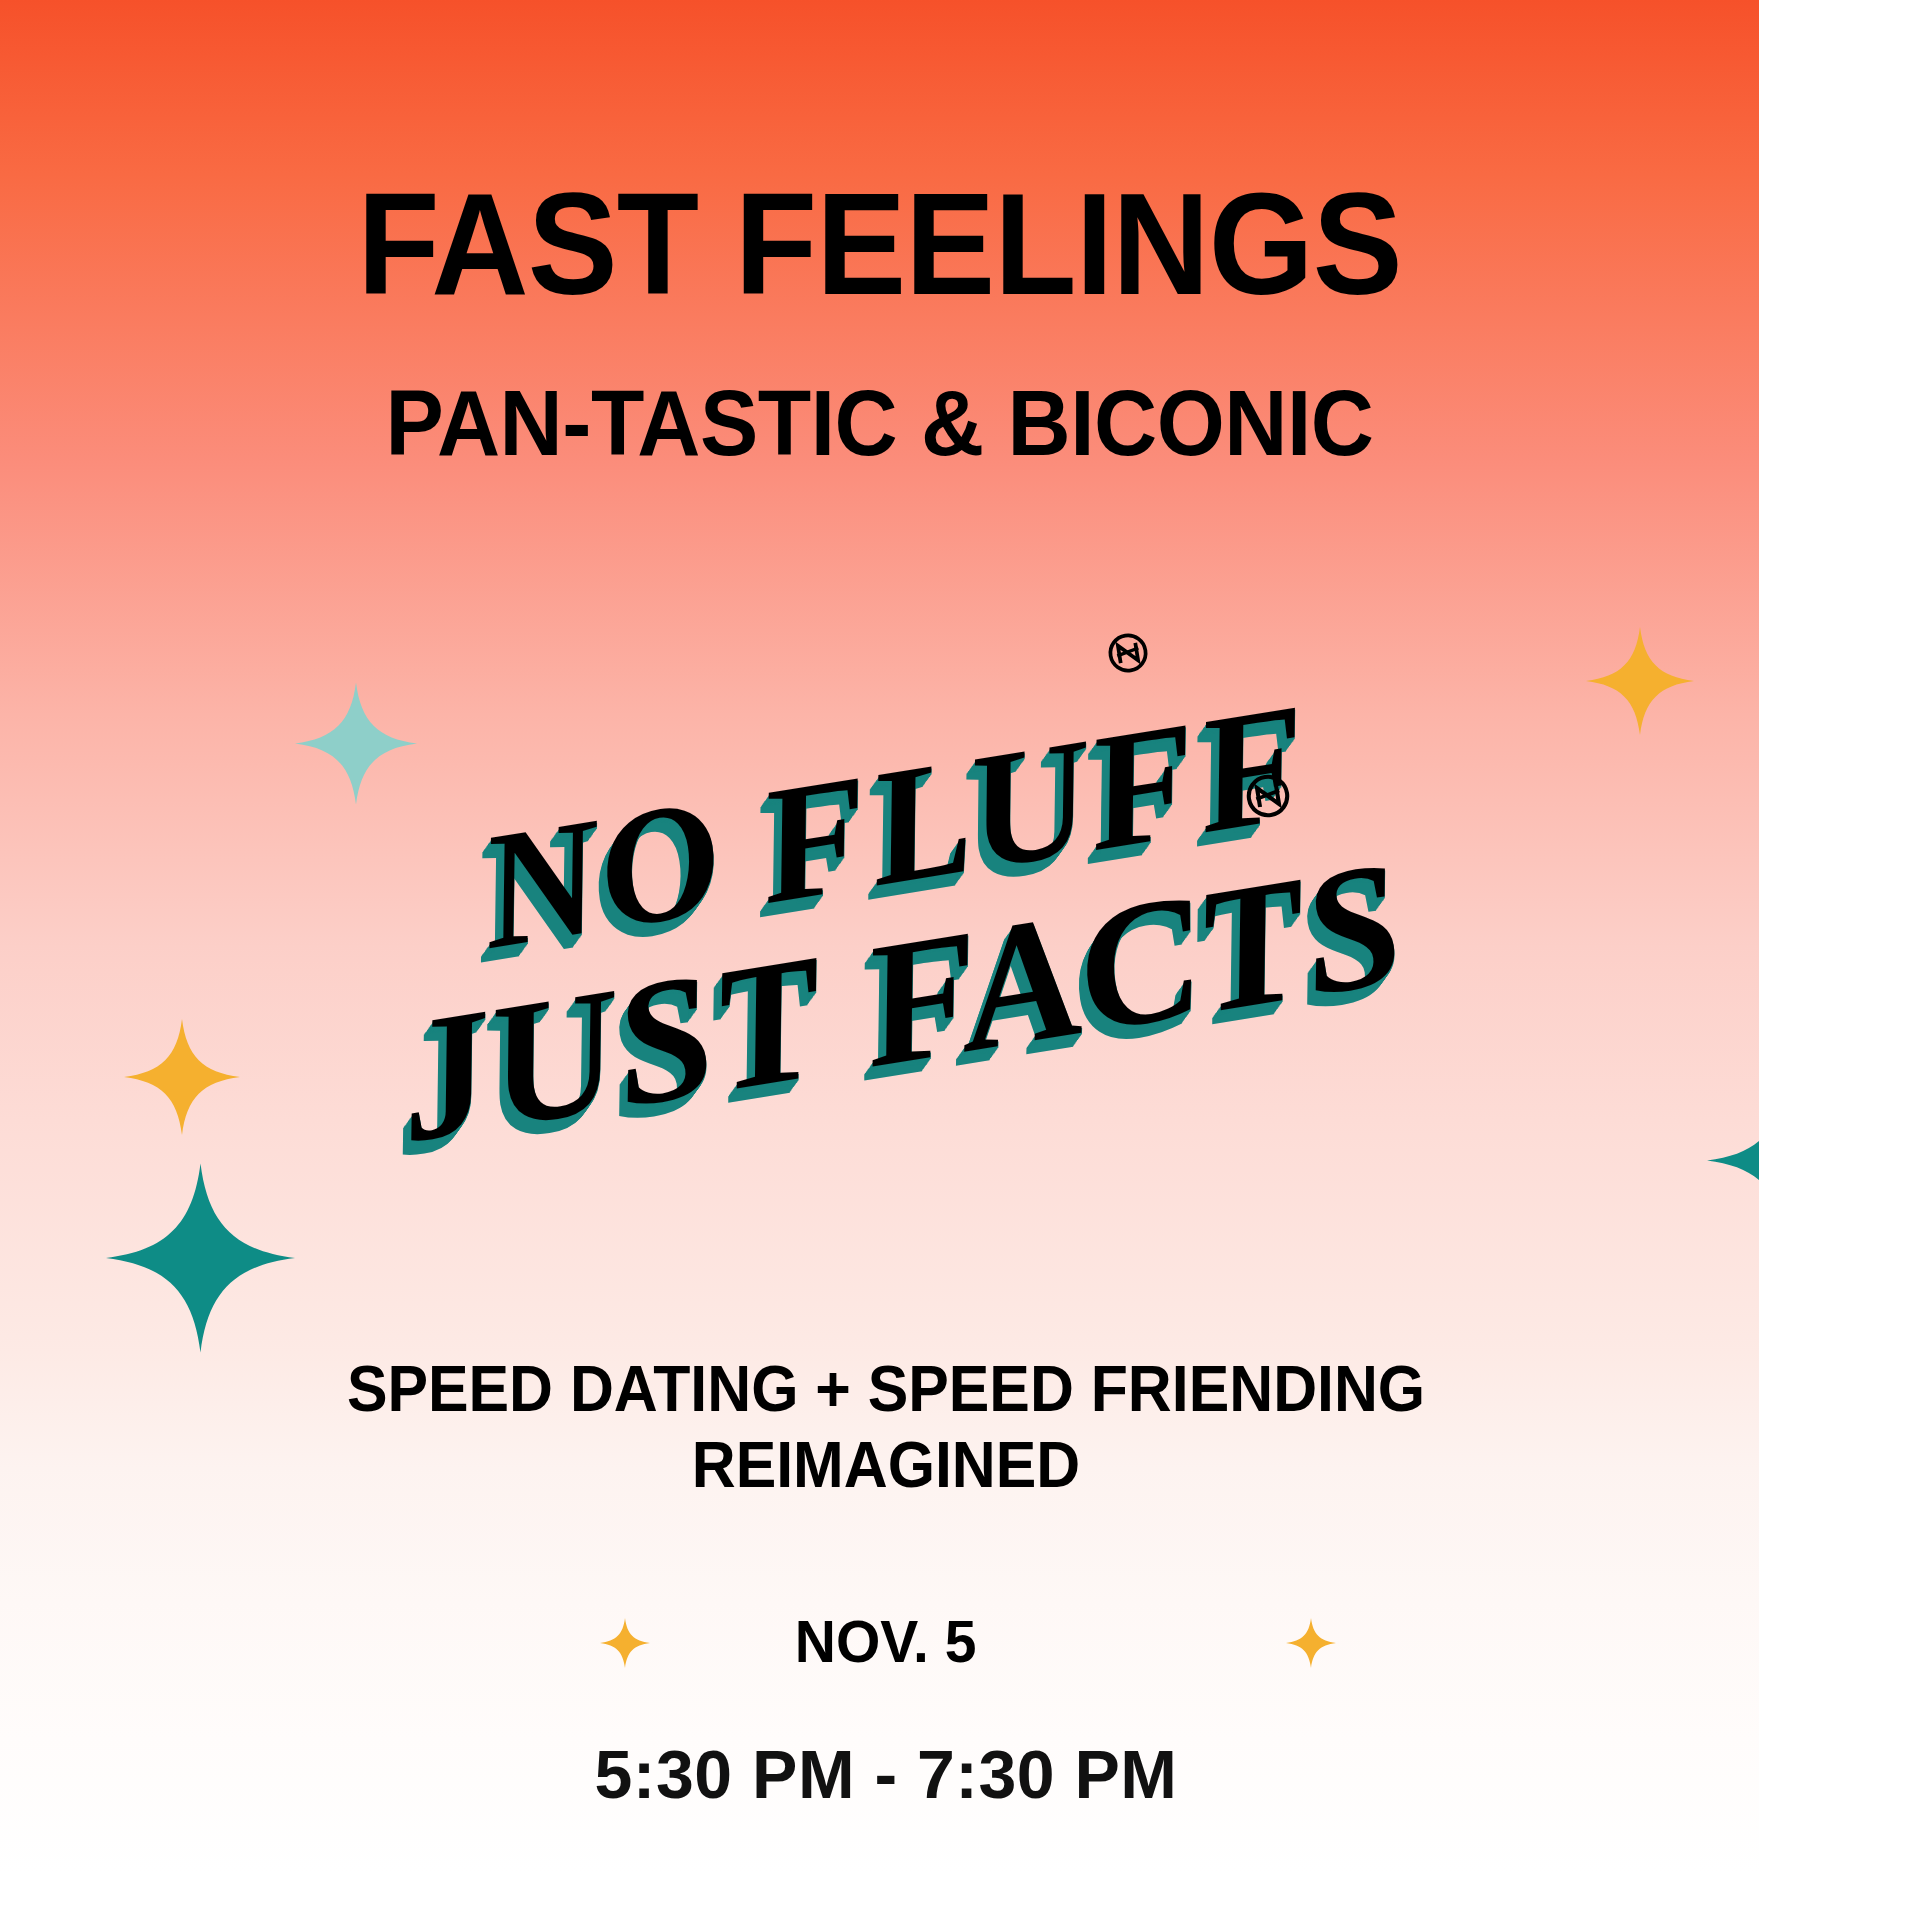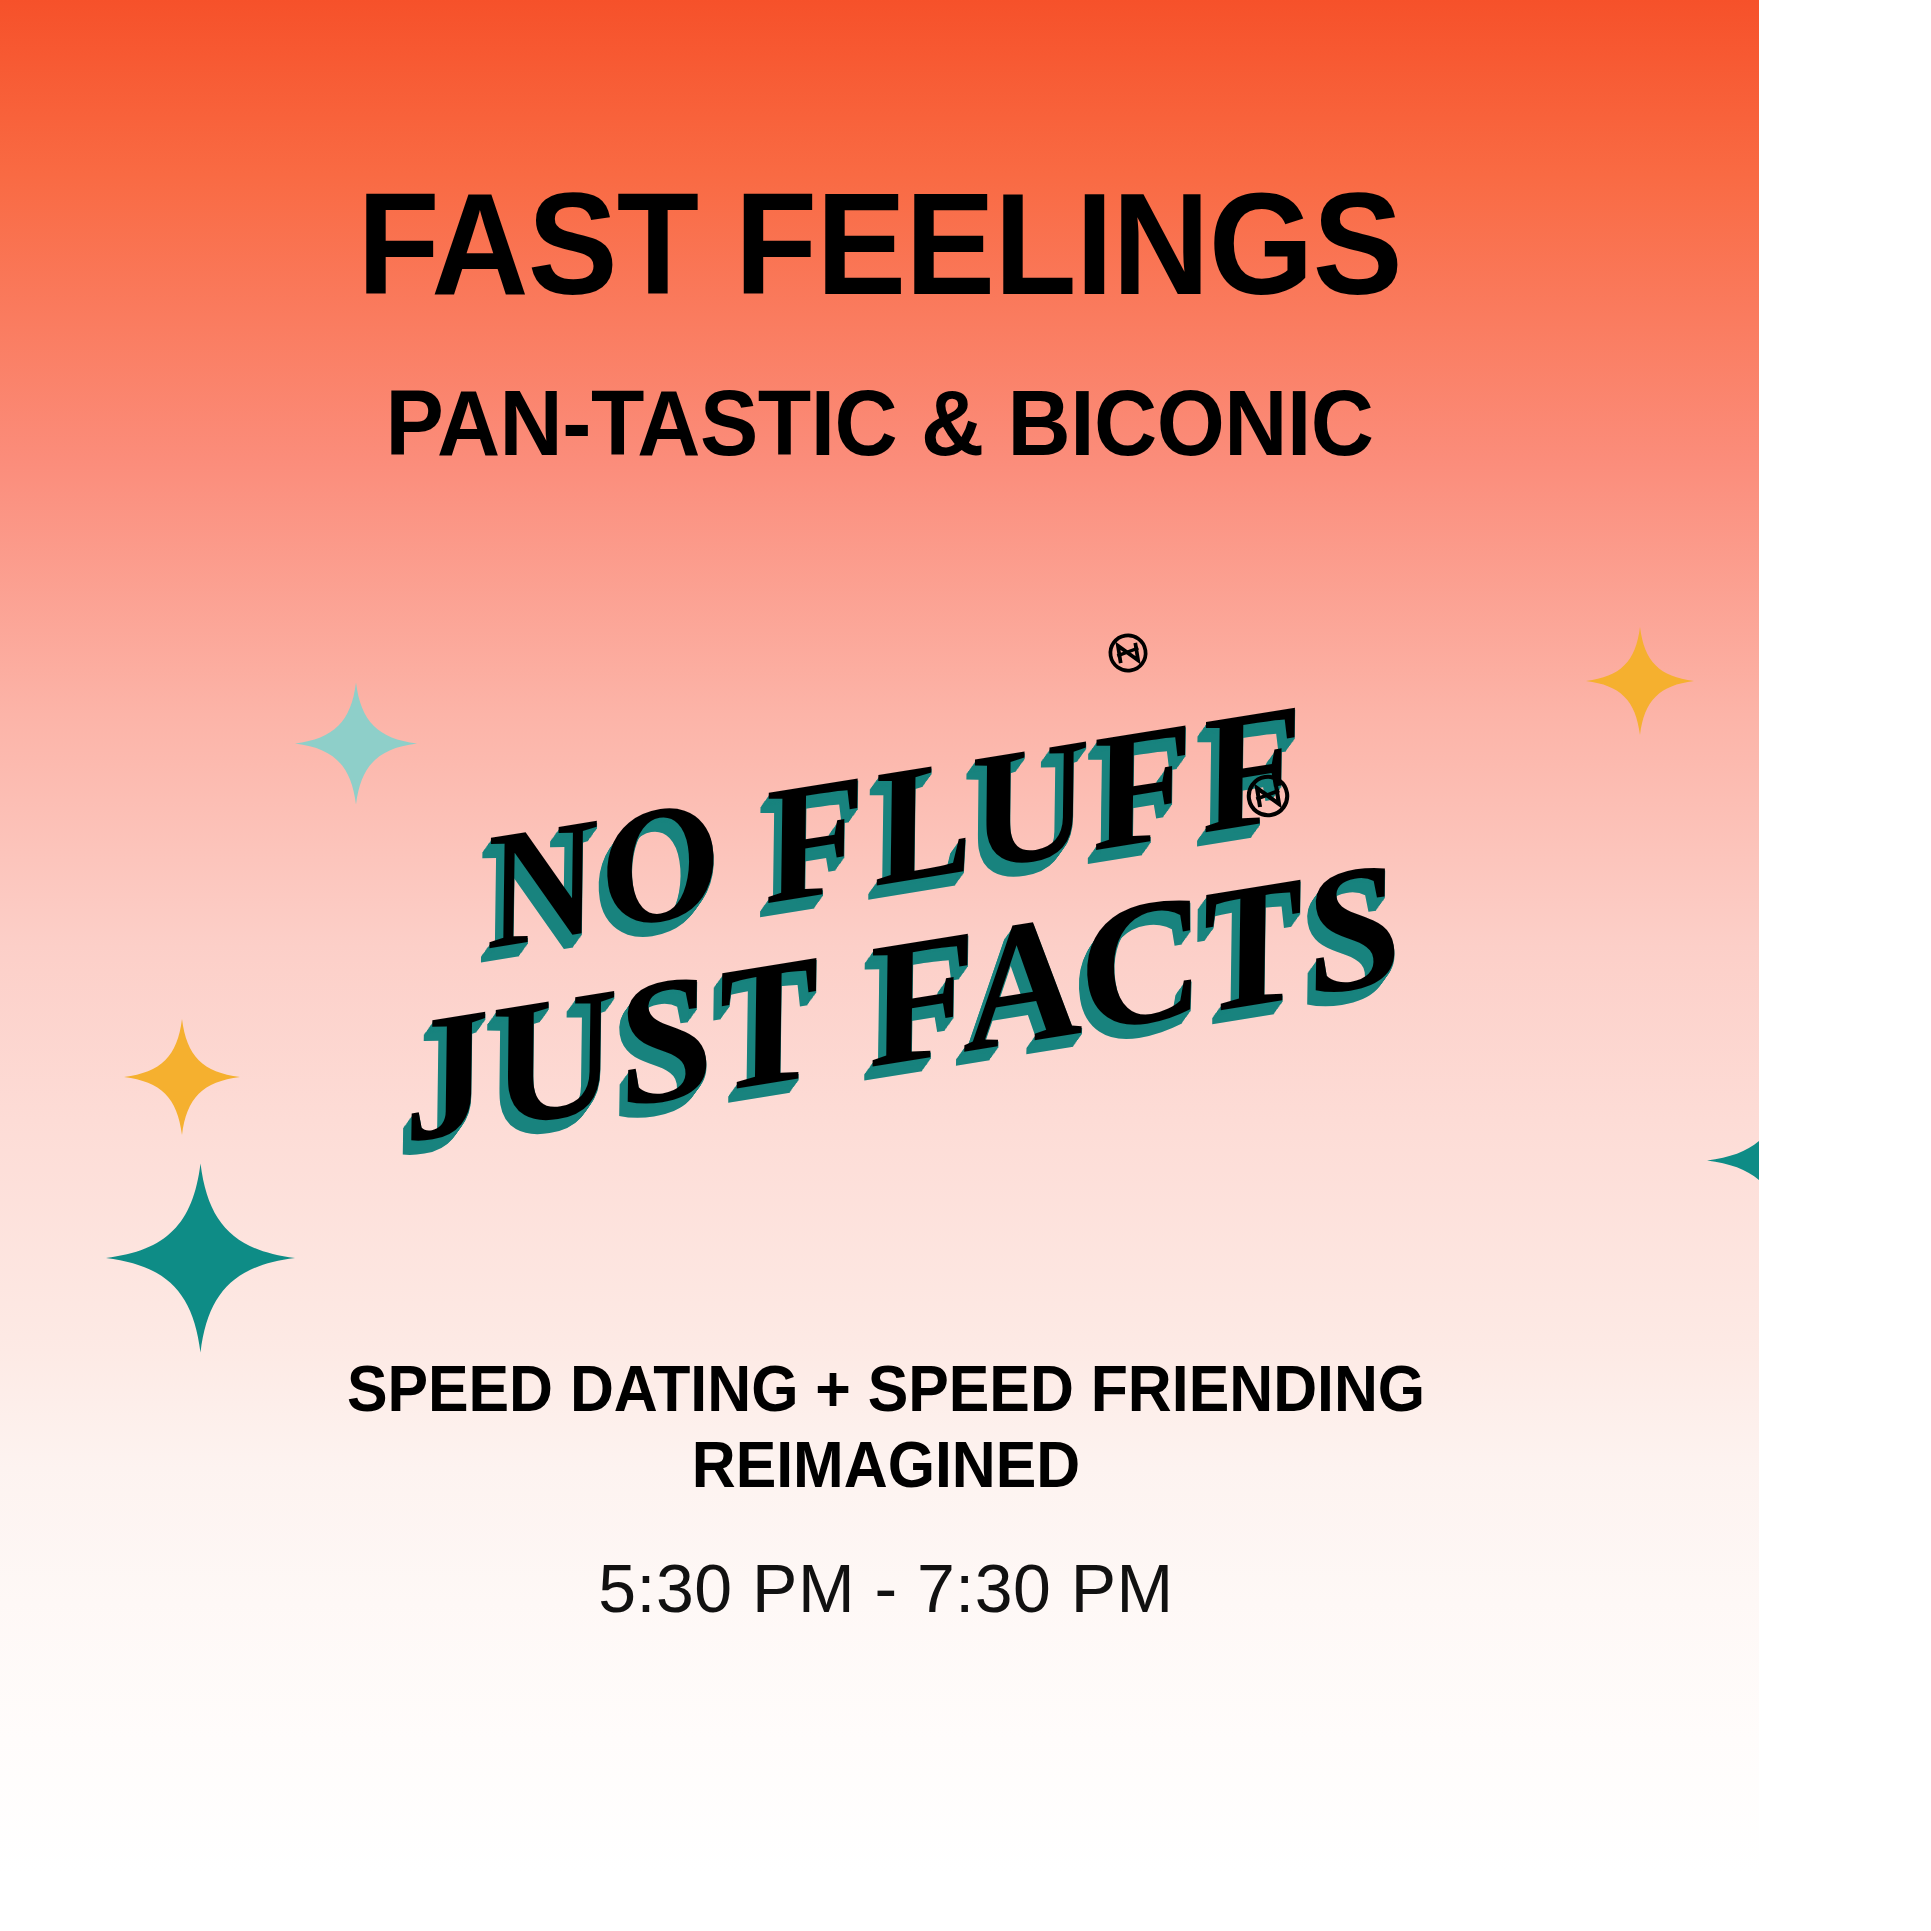--- a/index.html
+++ b/index.html
@@ -151,21 +151,21 @@
     font-weight: 700;
     font-size: 60px;
     line-height: 1;
     color: #000;
     transform: scaleX(0.95);
     display: inline-block;
   }
   .time-text {
     margin-top: 51px;
     font-family: "Liberation Sans", sans-serif;
-    font-weight: 400;
+    font-weight: 700;
     font-size: 68px;
     line-height: 1;
     color: #111;
     letter-spacing: 0.5px;
   }
   .mini-spark {
     position: absolute;
     top: 5.8px;
     width: 50px;
     height: 60px;
@@ -230,18 +230,31 @@
         <path d="M12 28 L12 12 L28 28 L28 12" fill="none" stroke="#000" stroke-width="3.4" stroke-linejoin="miter"></path>
         <path d="M10 21 L30 17" fill="none" stroke="#000" stroke-width="3"></path>
       </svg>
     </span>
   </div>
 
   <div class="footer-block">
     <p class="tagline">SPEED DATING + SPEED FRIENDING</p>
     <p class="tagline">REIMAGINED</p>
 
+    <div class="date-row">
+      <span class="mini-spark left">
+        <svg viewBox="0 0 100 100" aria-hidden="true">
+          <path d="M50 0 C54 32 68 46 100 50 C68 54 54 68 50 100 C46 68 32 54 0 50 C32 46 46 32 50 0 Z" fill="#F5B02F"></path>
+        </svg>
+      </span>
+      <span class="date-text">NOV. 5</span>
+      <span class="mini-spark right">
+        <svg viewBox="0 0 100 100" aria-hidden="true">
+          <path d="M50 0 C54 32 68 46 100 50 C68 54 54 68 50 100 C46 68 32 54 0 50 C32 46 46 32 50 0 Z" fill="#F5B02F"></path>
+        </svg>
+      </span>
+    </div>
 
     <p class="time-text">5:30 PM - 7:30 PM</p>
   </div>
 
 </div>
 
 
 </body></html>

